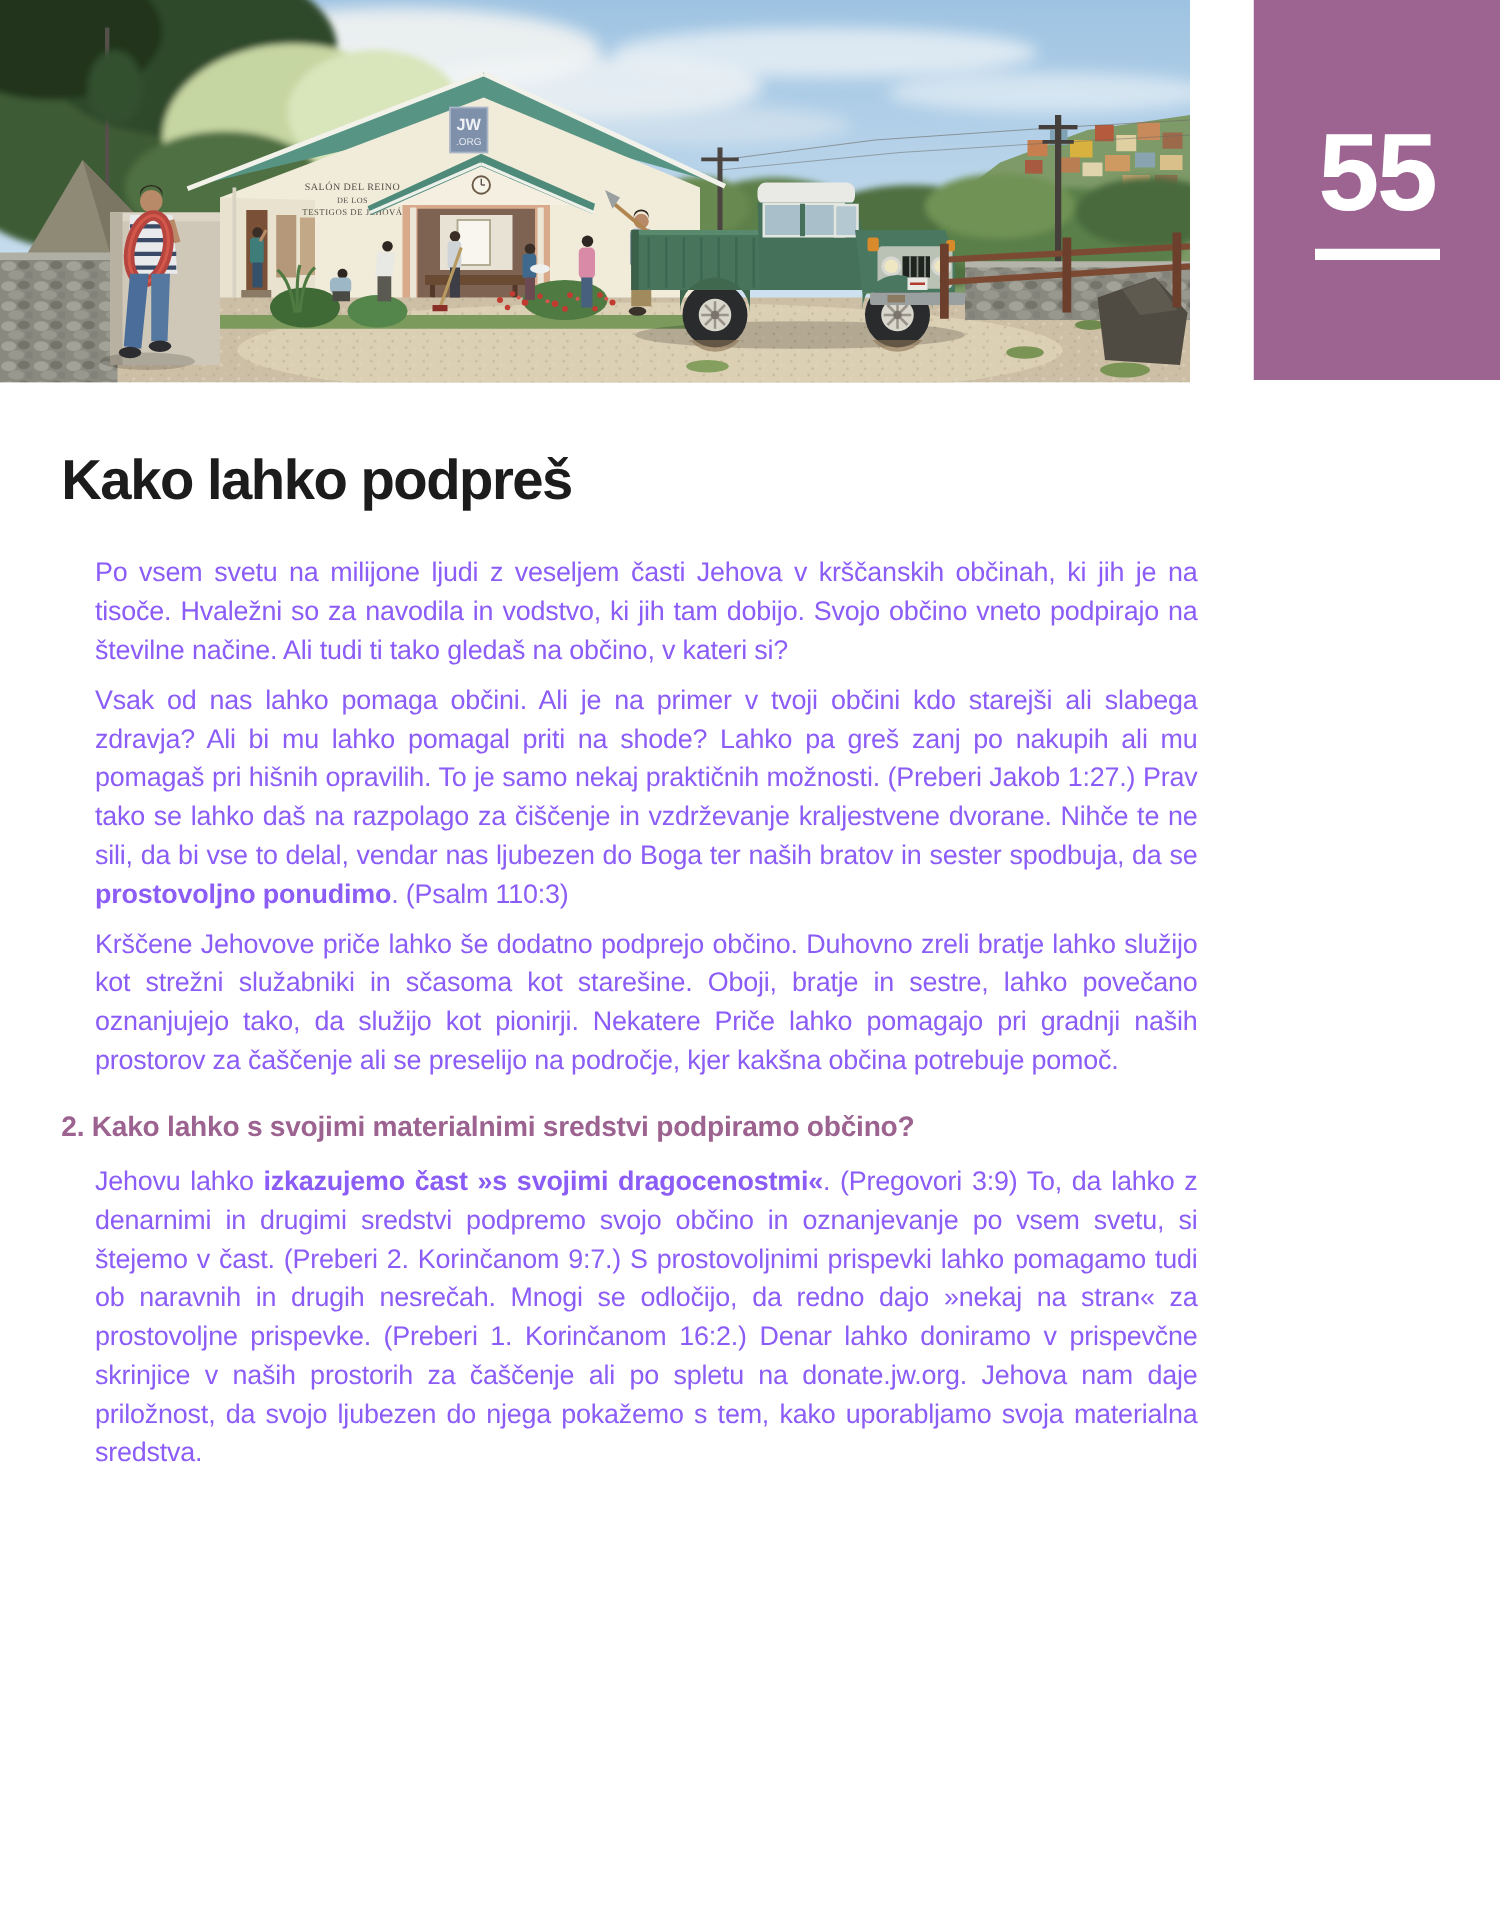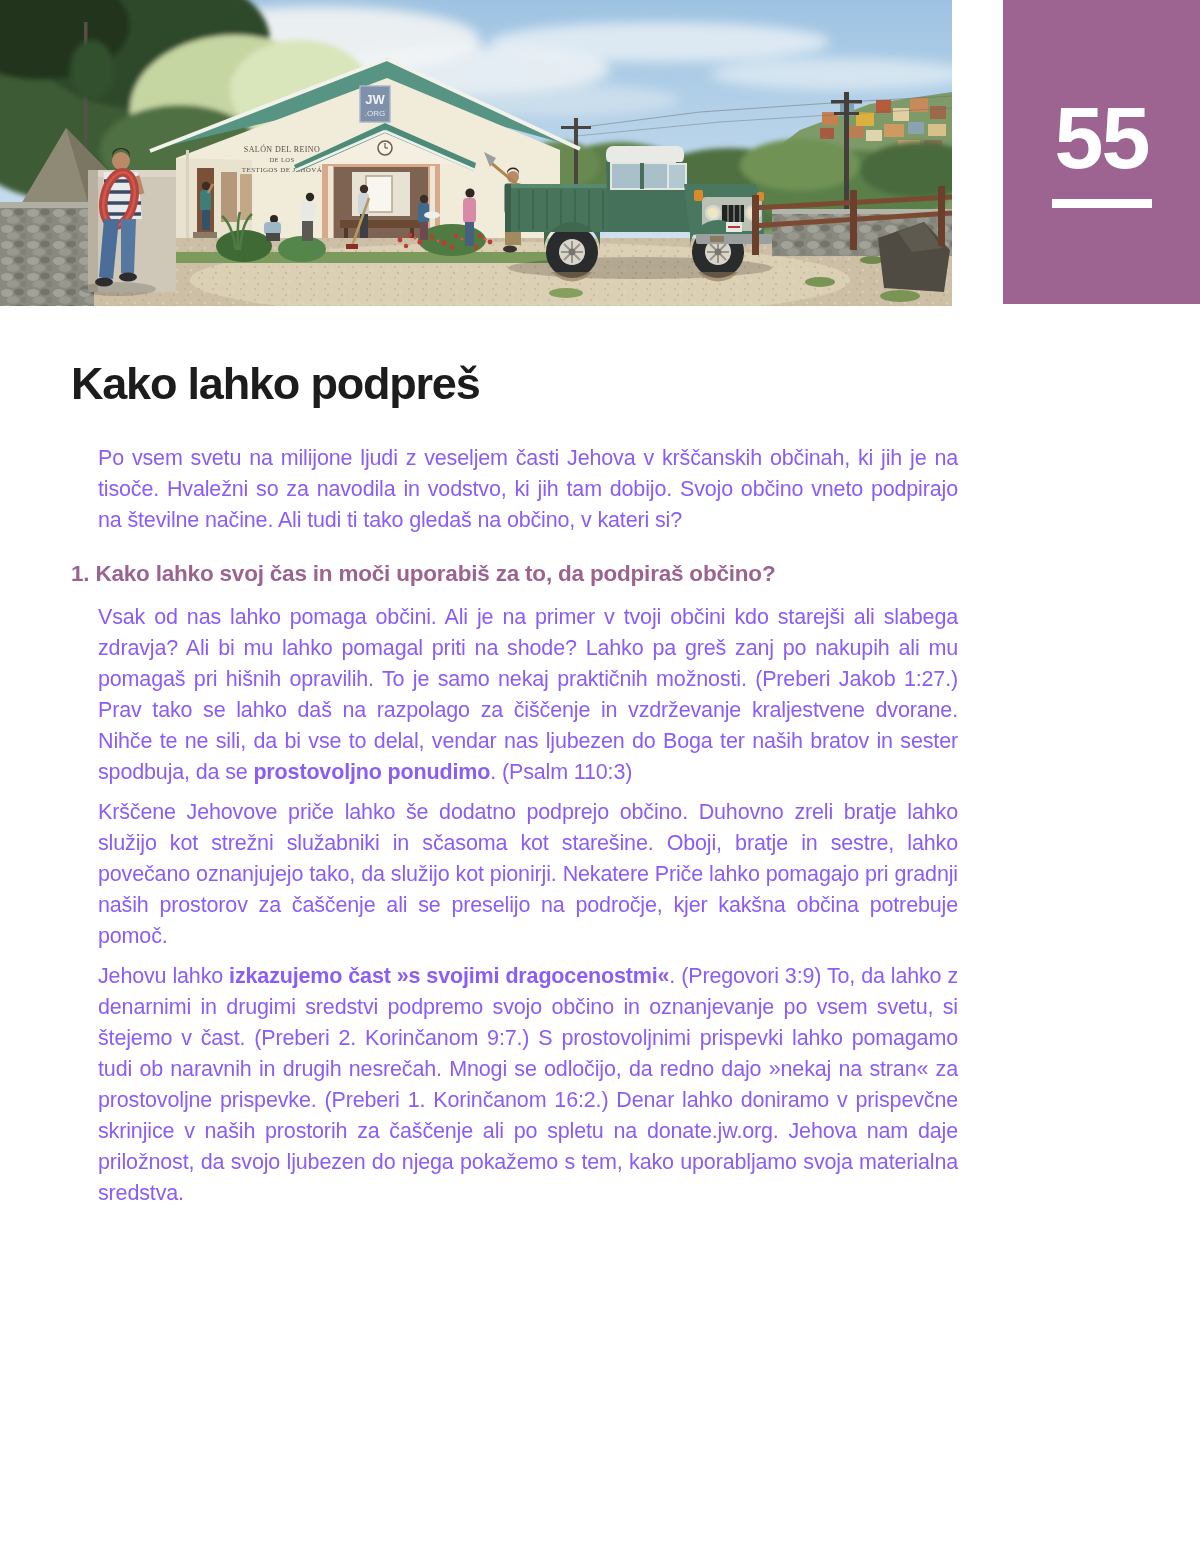--- a/index.html
+++ b/index.html
@@ -9,21 +9,21 @@
   
   .hero { display:flex; gap:5px; align-items:flex-start;justify-content:center; }
   .hero-photo { width:952px; height:306px; overflow:hidden; flex:none; }
   .hero-photo svg { display:block; }
   .lesson-badge { flex:1; height:304px; background:#9d6492;margin-left:46px; }
   .lesson-number { font-size:88px; font-weight:700; color:#ffffff; text-align:center;
                    padding-top:94px; line-height:1; letter-spacing:-2px; }
   .lesson-rule { width:100px; height:9px; background:#ffffff; margin:17px auto 0; }
 
   
-  main { padding:0 242px 0 98px; }
+  main { padding:0 242px 0 76px; }
   h1 { font-family:"Liberation Sans", sans-serif; font-weight:700; color:#1c1c1c;
        font-size:45px; line-height:1.24; letter-spacing:-1.2px; margin:50px 0 0 -27px; }
   h2 { font-size:22.5px; font-weight:700; color:#9c6390; letter-spacing:-0.2px;
        margin:25px 0 15px -27px; }
   p  { font-size:21.5px; line-height:31px; color:#8b5cf6; text-align:justify;
        hyphens:manual; margin:0 0 9px 0; letter-spacing:-0.15px; }
   p.intro { margin-top:31px; }
   p b { font-weight:700; }
 </style>
 </head>
@@ -384,23 +384,23 @@
       <div class="lesson-rule"></div>
     </div>
   </header>
 
   <main>
     <h1><span>Kako lahko podpreš</span><br></h1>
 
     <p class="intro"><span>Po vsem svetu na milijone ljudi z veseljem časti Jehova v krščanskih obči­nah, ki jih je na tisoče. Hvaležni so za navodila in vodstvo, ki jih tam dobijo. Svojo občino vneto podpirajo na številne načine. Ali tudi ti tako gledaš na občino, v kateri si?</span></p>
 
     <section>
-      <h2>1. Kako lahko svoj čas in moči uporabiš za to, da podpiraš občino?</h2>
       <p><span>Vsak od nas lahko pomaga občini. Ali je na primer v tvoji občini kdo starej­ši ali slabega zdravja? Ali bi mu lahko pomagal priti na shode? Lahko pa greš zanj po nakupih ali mu pomagaš pri hišnih opravilih. To je samo nekaj praktičnih možnosti. (Preberi Jakob 1:27.) Prav tako se lahko daš na razpo­lago za čiščenje in vzdrževanje kraljestvene dvorane. Nihče te ne sili, da bi vse to delal, vendar nas ljubezen do Boga ter naših bratov in sester spod­buja, da se </span><b>prostovoljno ponudimo</b><span>. (Psalm 110:3)</span></p>
       <p><span>Krščene Jehovove priče lahko še dodatno podprejo občino. Duhovno zreli bratje lahko služijo kot strežni služabniki in sčasoma kot starešine. Oboji, bratje in sestre, lahko povečano oznanjujejo tako, da služijo kot pionirji. Nekatere Priče lahko pomagajo pri gradnji naših prostorov za čaščenje ali se preselijo na področje, kjer kakšna občina potrebuje pomoč.</span></p>
     </section>
 
     <section>
+      <h2>2. Kako lahko s svojimi materialnimi sredstvi podpiramo občino?</h2>
       <p><span>Jehovu lahko </span><b>izkazujemo čast »s svojimi dragocenostmi«</b><span>. (Pregovori 3:9) To, da lahko z denarnimi in drugimi sredstvi podpremo svojo občino in oznanjevanje po vsem svetu, si štejemo v čast. (Preberi 2. Korinčanom 9:7.) S prostovoljnimi prispevki lahko pomagamo tudi ob naravnih in drugih ne­srečah. Mnogi se odločijo, da redno dajo »nekaj na stran« za prostovoljne prispevke. (Preberi 1. Korinčanom 16:2.) Denar lahko doniramo v prispev­čne skrinjice v naših prostorih za čaščenje ali po spletu na donate.jw.org. Jehova nam daje priložnost, da svojo ljubezen do njega pokažemo s tem, kako uporabljamo svoja materialna sredstva.</span></p>
     </section>
   </main>
 
 </div>
 
 </body></html>

